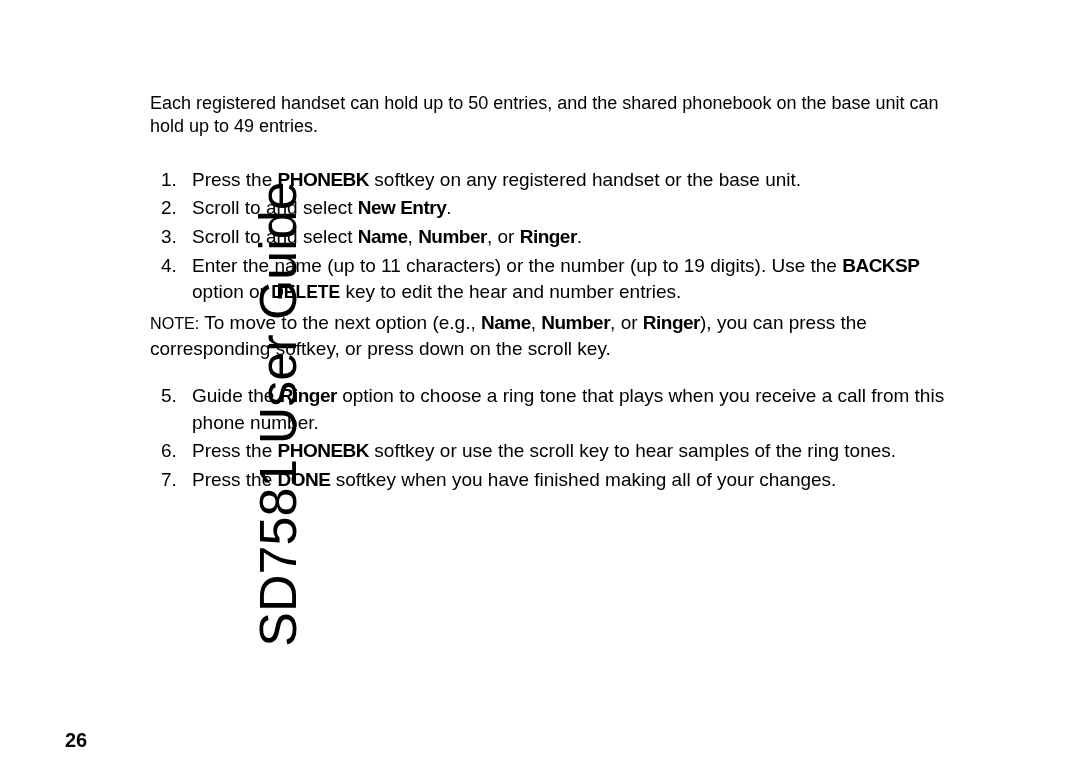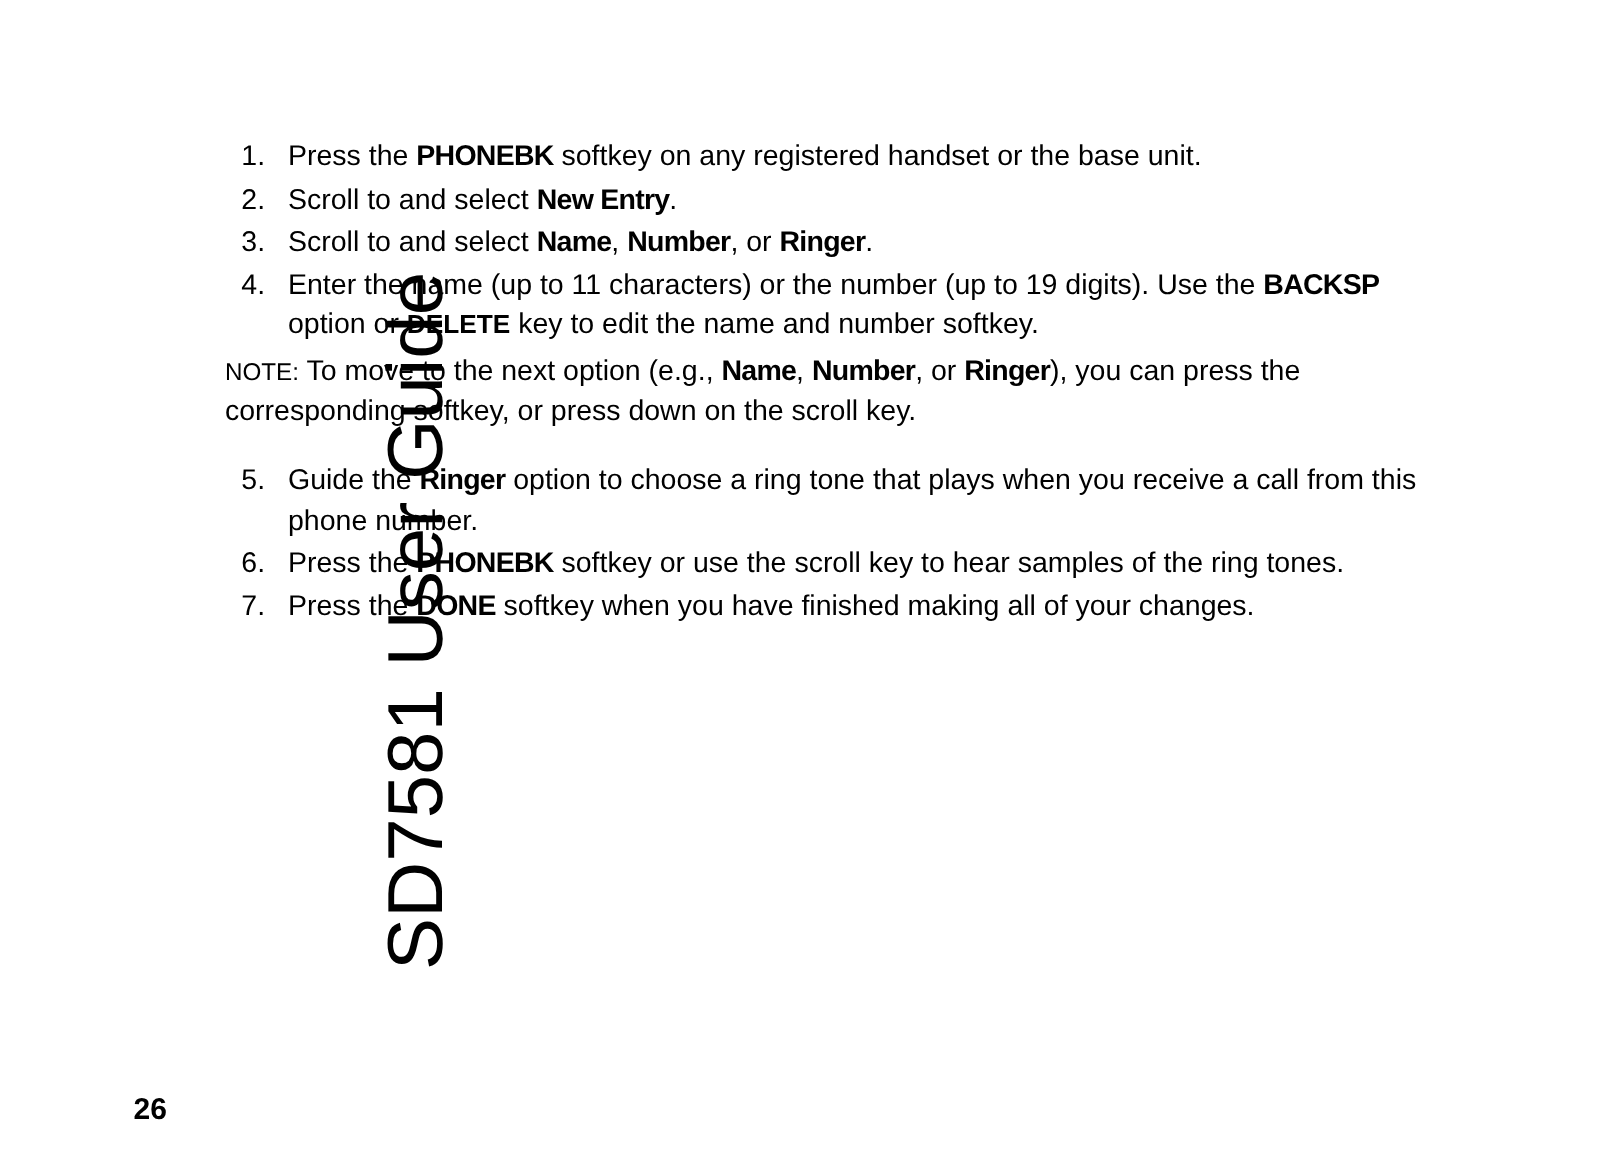--- a/index.html
+++ b/index.html
@@ -23,21 +23,20 @@
     font-weight: 400;
     white-space: nowrap;
     letter-spacing: 0px;
   }
   .page-number {
     position: absolute;
     left: 65px;
     bottom: 20px;
     font-weight: bold;
     font-size: 20px;
-    margin-left: 24px;
   }
   .content {
     position: absolute;
     left: 150px;
     top: 92px;
     width: 810px;
   }
   .section-heading {
     font-size: 24px;
     letter-spacing: 2px;
@@ -87,27 +86,28 @@
 </head>
 <body>
 
 <div class="sidebar-title">SD7581 User Guide</div>
 
 <div class="page-number">26</div>
 
 <div class="content">
 
 
+  <div class="intro-text">Each registered handset can hold up to 50 entries, and the shared phonebook on the base unit can hold up to 49 entries.</div>
 
 
   <ol>
     <li><span>Press the </span><span class="condensed-bold">PHONEBK</span><span> softkey on any registered handset or the base unit.</span></li>
     <li><span>Scroll to and select </span><span class="condensed-bold">New Entry</span><span>.</span></li>
     <li><span>Scroll to and select </span><span class="condensed-bold">Name</span><span>, </span><span class="condensed-bold">Number</span><span>, or </span><span class="condensed-bold">Ringer</span><span>.</span></li>
-    <li><span>Enter the name (up to 11 characters) or the number (up to 19 digits). Use the </span><span class="condensed-bold">BACKSP</span><span> option or </span><span class="smallcaps-bold">DELETE</span><span> key to edit the name and number softkey.</span></li>
+    <li><span>Enter the name (up to 11 characters) or the number (up to 19 digits). Use the </span><span class="condensed-bold">BACKSP</span><span> option or </span><span class="smallcaps-bold">DELETE</span><span> key to edit the hear and number entries.</span></li>
   </ol>
 
   <div class="note-block"><span class="note-label">NOTE:</span><span>  To move to the next option (e.g., </span><span class="condensed-bold">Name</span><span>, </span><span class="condensed-bold">Number</span><span>, or </span><span class="condensed-bold">Ringer</span><span>), you can press the corresponding softkey, or press down on the scroll key.</span></div>
 
   <ol start="5">
     <li><span>Guide the </span><span class="condensed-bold">Ringer</span><span> option to choose a ring tone that plays when you receive a call from this phone number.</span></li>
     <li><span>Press the </span><span class="condensed-bold">PHONEBK</span><span> softkey or use the scroll key to hear samples of the ring tones.</span></li>
     <li><span>Press the </span><span class="condensed-bold">DONE</span><span> softkey when you have finished making all of your changes.</span></li>
   </ol>
 

